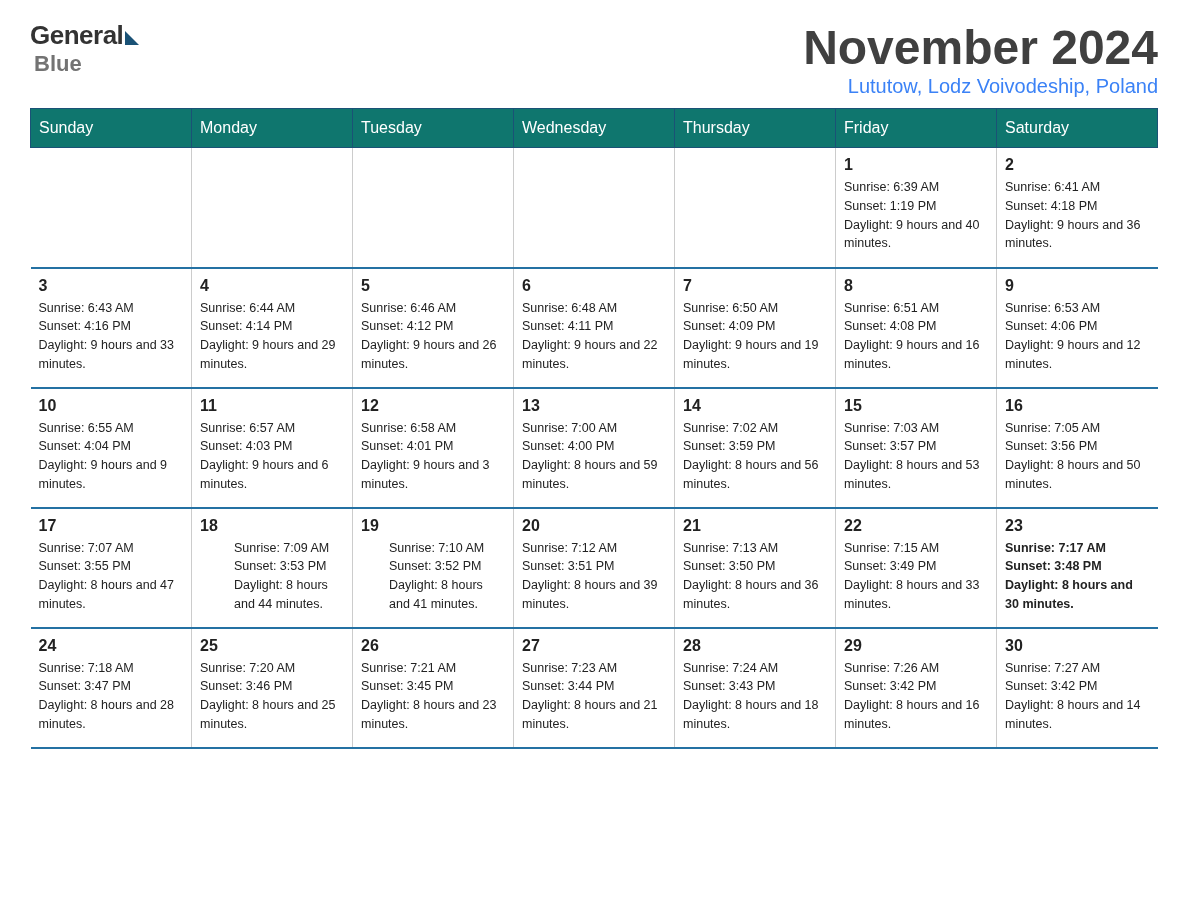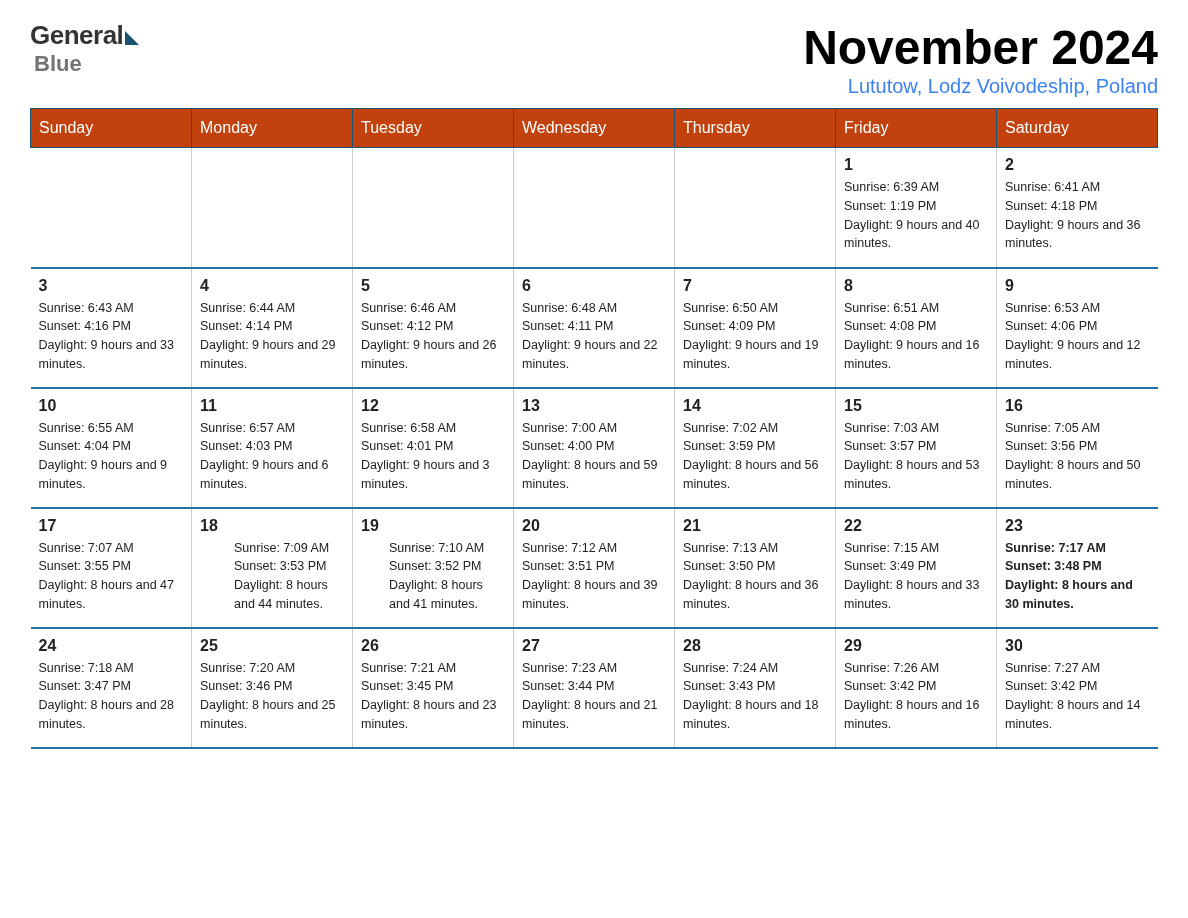--- a/index.html
+++ b/index.html
@@ -46,33 +46,33 @@
       font-weight: bold;
       color: #737373;
       margin-left: 4px;
     }
     .title-area {
       text-align: right;
     }
     .month-title {
       font-size: 48px;
       font-weight: bold;
-      color: #000000;
+      color: #404040;
     }
     .location {
       font-size: 20px;
       color: #3b82f6;
     }
     table {
       width: 100%;
       border-collapse: collapse;
       margin-top: 10px;
     }
     thead tr {
-      background-color: #c2410c;
+      background-color: #0f766e;
     }
     thead th {
       color: #fff;
       font-size: 16px;
       font-weight: normal;
       padding: 10px 8px;
       text-align: left;
       border: 1px solid #1a5276;
     }
     tbody tr {

